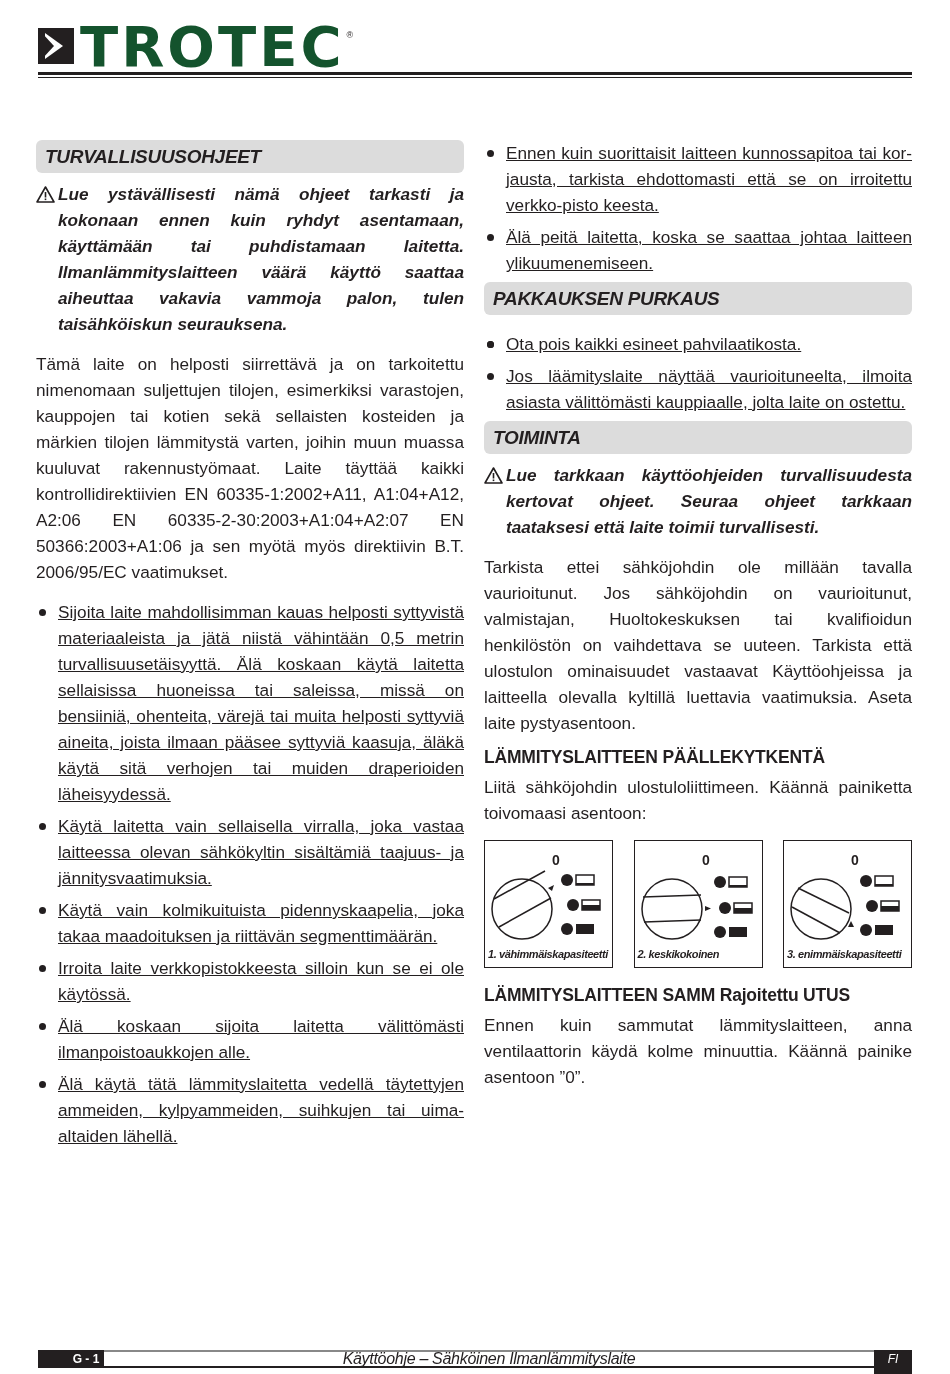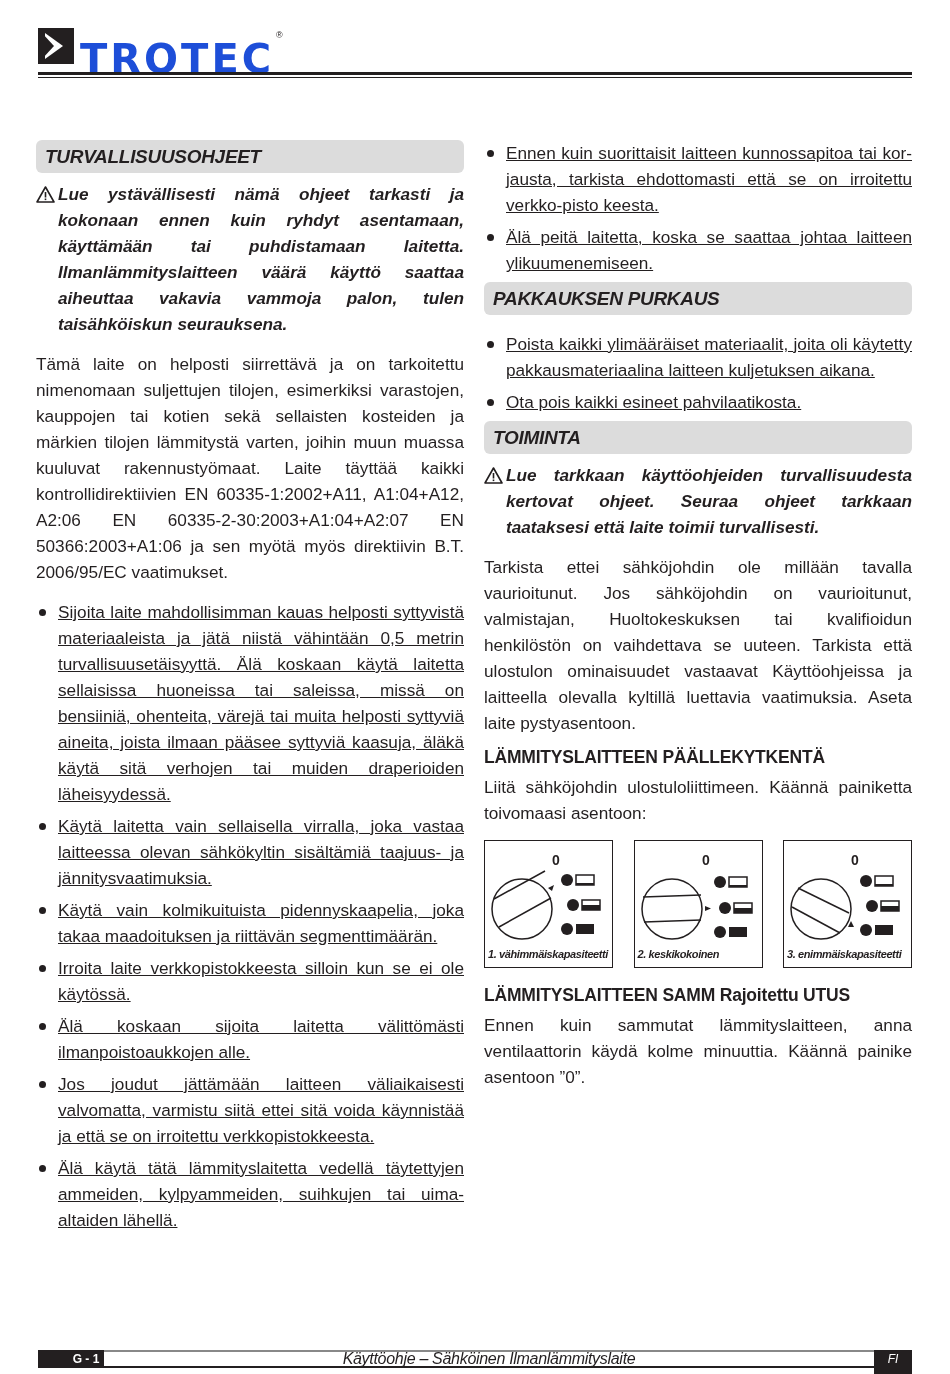--- a/index.html
+++ b/index.html
@@ -12,21 +12,21 @@
     .logo-mark::before {
       content: ""; position: absolute; left: 7px; top: 5px; width: 0; height: 0;
       border-top: 13px solid transparent; border-bottom: 13px solid transparent;
       border-left: 18px solid #fff;
     }
     .logo-mark::after {
       content: ""; position: absolute; left: 4px; top: 5px; width: 0; height: 0;
       border-top: 13px solid transparent; border-bottom: 13px solid transparent;
       border-left: 12px solid #231f20;
     }
-    .logo-text { font-family: "DejaVu Sans", sans-serif; font-weight: bold; font-size: 40px; line-height: 38px; letter-spacing: 3px; color: #1d4ed8; margin-top: 12px; }
+    .logo-text { font-family: "DejaVu Sans", sans-serif; font-weight: bold; font-size: 56px; line-height: 38px; letter-spacing: 3px; color: #14532d; }
     .logo-reg { font-size: 9px; margin-left: 2px; margin-top: 2px; }
     .rule-thick { position: absolute; left: 0; top: 44px; width: 874px; height: 3px; background: #231f20; }
     .rule-thin { position: absolute; left: 0; top: 49px; width: 874px; height: 1px; background: #231f20; }
 
     .col { position: absolute; top: 140px; width: 428px; font-size: 17.2px; line-height: 26px; }
     .col-left { left: 36px; }
     .col-right { left: 484px; width: 428px; }
 
     .section-head {
       background: #dcdcdc; border-radius: 6px; height: 33px; padding: 0 9px;
@@ -80,35 +80,35 @@
     </span>
     <span class="warn-text">Lue ystävällisesti nämä ohjeet tarkasti ja kokonaan ennen kuin ryhdyt asentamaan, käyttämään tai puhdistamaan laitetta. Ilmanlämmityslaitteen väärä käyttö saattaa aiheuttaa vakavia vammoja palon, tulen taisähköiskun seurauksena.</span>
   </div>
   <p class="para">Tämä laite on helposti siirrettävä ja on tarkoitettu nimenomaan suljettujen tilojen, esimerkiksi varastojen, kauppojen tai kotien sekä sellaisten kosteiden ja märkien tilojen lämmitystä varten, joihin muun muassa kuuluvat rakennustyömaat. Laite täyttää kaikki kontrollidirektiivien EN 60335-1:2002+A11, A1:04+A12, A2:06 EN 60335-2-30:2003+A1:04+A2:07 EN 50366:2003+A1:06 ja sen myötä myös direktiivin B.T. 2006/95/EC vaatimukset.</p>
   <ul class="bullets">
     <li><span class="dot"></span><span>Sijoita laite mahdollisimman kauas helposti syttyvistä materiaaleista ja jätä niistä vähintään 0,5 metrin turvallisuusetäisyyttä. Älä koskaan käytä laitetta sellaisissa huoneissa tai saleissa, missä on bensiiniä, ohenteita, värejä tai muita helposti syttyviä aineita, joista ilmaan pääsee syttyviä kaasuja, äläkä käytä sitä verhojen tai muiden draperioiden läheisyydessä.</span></li>
     <li><span class="dot"></span><span>Käytä laitetta vain sellaisella virralla, joka vastaa laitteessa olevan sähkökyltin sisältämiä taajuus- ja jännitysvaatimuksia.</span></li>
     <li><span class="dot"></span><span>Käytä vain kolmikuituista pidennyskaapelia, joka takaa maadoituksen ja riittävän segmenttimäärän.</span></li>
     <li><span class="dot"></span><span>Irroita laite verkkopistokkeesta silloin kun se ei ole käytössä.</span></li>
     <li><span class="dot"></span><span>Älä koskaan sijoita laitetta välittömästi ilmanpoistoaukkojen alle.</span></li>
-    <li><span class="dot"></span><span>Jos joudut jättämään laitteen väliaikaisesti valvomatta, varmistu siitä ettei sitä voida käynnistää ja että se on irroitettu verkkopistokkeesta.</span></li>
     <li><span class="dot"></span><span>Älä käytä tätä lämmityslaitetta vedellä täytettyjen ammeiden, kylpyammeiden, suihkujen tai uima-altaiden lähellä.</span></li>
   </ul>
 </div>
 
 <div class="col col-right">
   <ul class="bullets">
     <li><span class="dot"></span><span>Ennen kuin suorittaisit laitteen kunnossapitoa tai kor-jausta, tarkista ehdottomasti että se on irroitettu verkko-pisto keesta.</span></li>
     <li><span class="dot"></span><span>Älä peitä laitetta, koska se saattaa johtaa laitteen ylikuumenemiseen.</span></li>
   </ul>
 
   <div class="section-head" style="margin-top:6px;margin-bottom:16px;">PAKKAUKSEN PURKAUS</div>
   <ul class="bullets">
-    <li><span class="dot"></span><span>Poista kaikki ylimääräiset materiaalit, joita oli käytetty pakkausmateriaalina laitteen kuljetuksen aikana.</span></li>
+    <li><span class="dot"></span></li>
     <li><span class="dot"></span><span>Ota pois kaikki esineet pahvilaatikosta.</span></li>
+    <li><span class="dot"></span><span>Jos läämityslaite näyttää vaurioituneelta, ilmoita asiasta välittömästi kauppiaalle, jolta laite on ostettu.</span></li>
   </ul>
 
   <div class="section-head" style="margin-top:4px;">TOIMINTA</div>
   <div class="warn">
     <span class="warn-icon">
       <svg width="19" height="17" viewBox="0 0 19 17">
           <path d="M9.5 1 L18 16 L1 16 Z" fill="none" stroke="#231f20" stroke-width="1.6" stroke-linejoin="round"></path>
           <rect x="8.7" y="6" width="1.6" height="5.5" fill="#231f20"></rect>
           <rect x="8.7" y="12.5" width="1.6" height="1.6" fill="#231f20"></rect>
         </svg>

